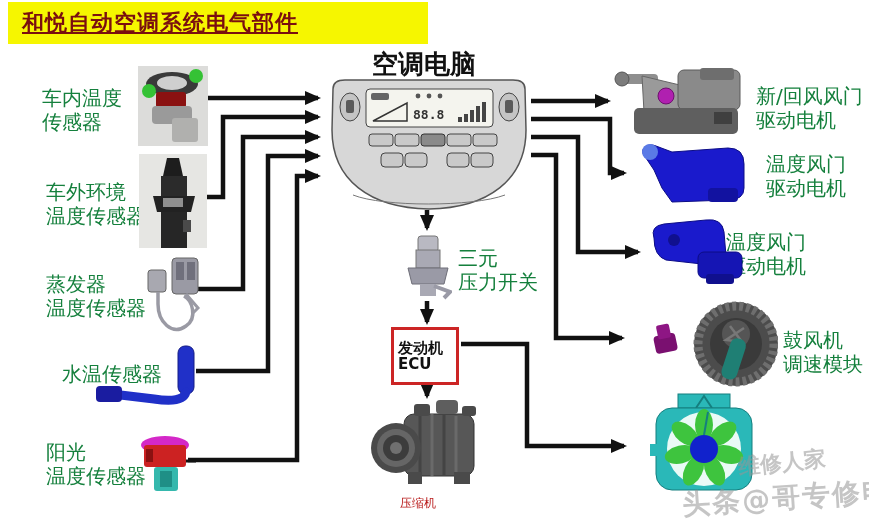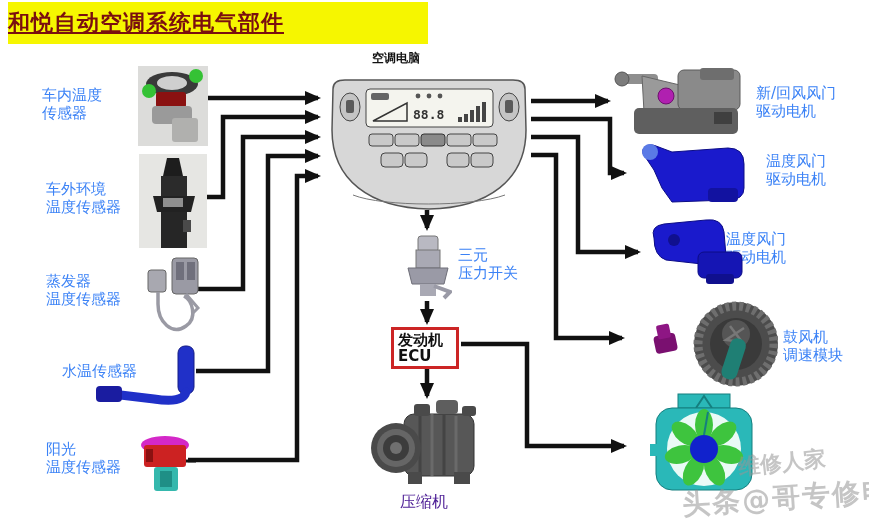--- a/index.html
+++ b/index.html
@@ -4,36 +4,36 @@
 <style>
   html,body{margin:0;padding:0;background:#888;}
   #stage{
     position:relative;width:869px;height:521px;background:#ffffff;
     font-family:"DejaVu Sans","Liberation Sans",sans-serif;
     overflow:hidden;margin:0 auto;
   }
   .abs{position:absolute;}
   #title-bar{
     left:8px;top:2px;width:420px;height:42px;background:#f6f600;
-    display:flex;align-items:center;box-sizing:border-box;
+    display:flex;align-items:center;padding-left:14px;box-sizing:border-box;
   }
   #title-bar .t{
     font-size:22px;font-weight:bold;color:#7a0f0f;
     text-decoration:underline;letter-spacing:1px;
   }
-  .lbl{font-size:15px;color:#3b82f6;line-height:1.22;white-space:nowrap;}
+  .lbl{font-size:20px;color:#15803d;line-height:1.22;white-space:nowrap;}
   .lbl span{display:block;}
-  #panel-label{font-size:12px;font-weight:bold;color:#111;}
+  #panel-label{font-size:26px;font-weight:bold;color:#111;}
   #ecu-box{
-    left:391px;top:327px;width:68px;height:42px;background:#fff;
+    left:391px;top:327px;width:68px;height:58px;background:#fff;
     border:3px solid #cc2525;box-sizing:border-box;
     display:flex;flex-direction:column;justify-content:center;padding-left:4px;
   }
   #ecu-box span{display:block;font-size:15px;font-weight:bold;color:#111;line-height:1.1;}
-  #compressor-label{font-size:16px;color:#4c1d95;}
+  #compressor-label{font-size:12px;color:#b91c1c;}
   .wm{color:rgba(150,150,150,0.55);font-weight:bold;white-space:nowrap;}
   #watermark-upper{left:738px;top:448px;font-size:22px;transform:rotate(-6deg);}
   #watermark-lower{left:682px;top:478px;font-size:28px;transform:rotate(-4deg);letter-spacing:2px;}
   svg{display:block;}
 </style>
 </head>
 <body>
 
 <div id="stage">
 

